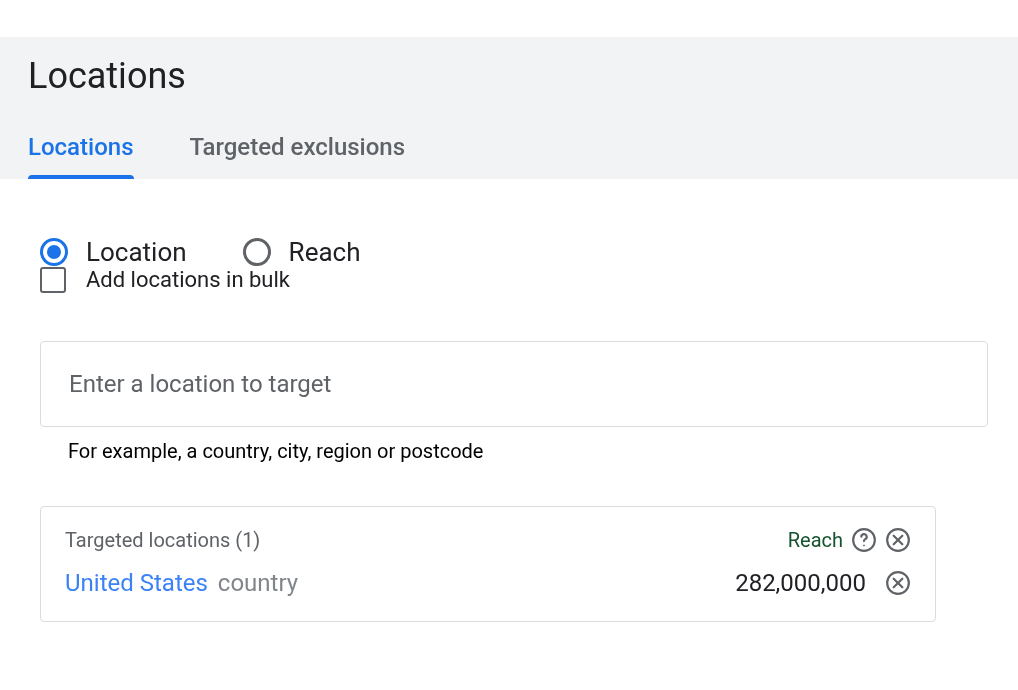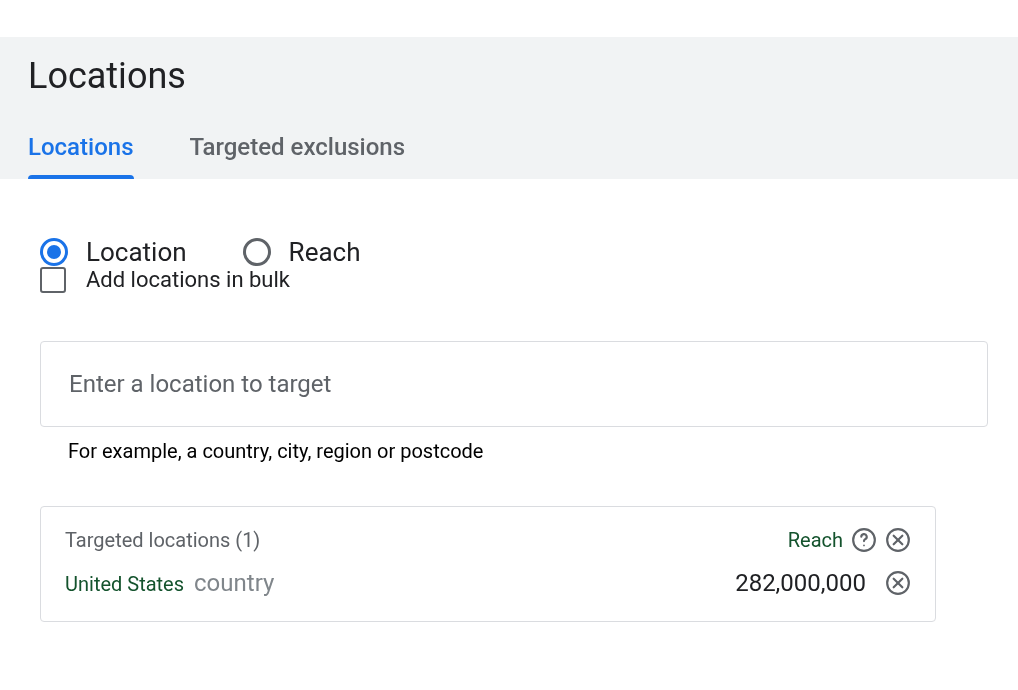--- a/index.html
+++ b/index.html
@@ -166,22 +166,22 @@
       display: flex;
       justify-content: space-between;
       align-items: center;
     }
     .location-name-group {
       display: flex;
       align-items: baseline;
       gap: 10px;
     }
     .location-name {
-      font-size: 20px;
-      color: #14532d;
+      font-size: 24px;
+      color: #3b82f6;
     }
     .location-type {
       font-size: 24px;
       color: #80868b;
     }
     .reach-group {
       display: flex;
       align-items: center;
       gap: 19px;
     }

